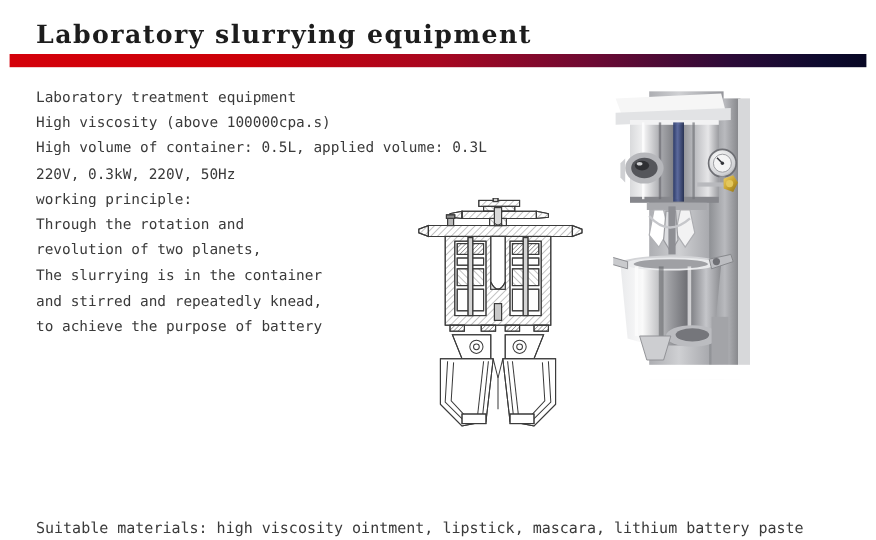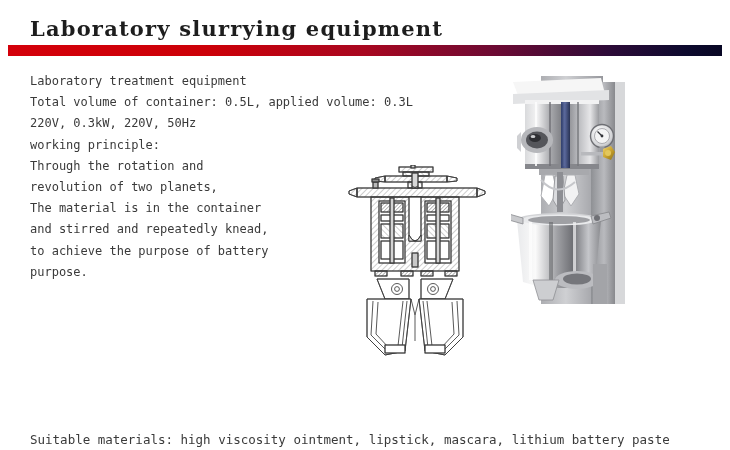--- a/index.html
+++ b/index.html
@@ -101,29 +101,29 @@
 </style>
 </head>
 <body>
 
 <div class="page-title">Laboratory slurrying equipment</div>
 
 <div class="divider-bar"></div>
 
 <div class="spec-block">
   <div class="spec-line">Laboratory treatment equipment</div>
-  <div class="spec-line">Total volume of container: 0.5L, applied volume: 0.3L</div>
+  <div class="spec-line">High viscosity (above 100000cpa.s)</div>
+  <div class="spec-line">High volume of container: 0.5L, applied volume: 0.3L</div>
   <div class="spec-line">220V, 0.3kW, 220V, 50Hz</div>
   <div class="spec-line">working principle:</div>
   <div class="spec-line">Through the rotation and</div>
   <div class="spec-line">revolution of two planets,</div>
-  <div class="spec-line">The material is in the container</div>
+  <div class="spec-line">The slurrying is in the container</div>
   <div class="spec-line">and stirred and repeatedly knead,</div>
   <div class="spec-line">to achieve the purpose of battery</div>
-  <div class="spec-line">purpose.</div>
 </div>
 
 <div class="drawing-wrap">
 <svg width="160" height="198" viewBox="0 0 160 198" xmlns="http://www.w3.org/2000/svg">
   <defs>
     <pattern id="hatchA" width="4" height="4" patternTransform="rotate(45)" patternUnits="userSpaceOnUse">
       <line x1="0" y1="0" x2="0" y2="4" stroke="#6f6f6f" stroke-width="0.7"></line>
     </pattern>
     <pattern id="hatchB" width="4" height="4" patternTransform="rotate(-45)" patternUnits="userSpaceOnUse">
       <line x1="0" y1="0" x2="0" y2="4" stroke="#6f6f6f" stroke-width="0.7"></line>

